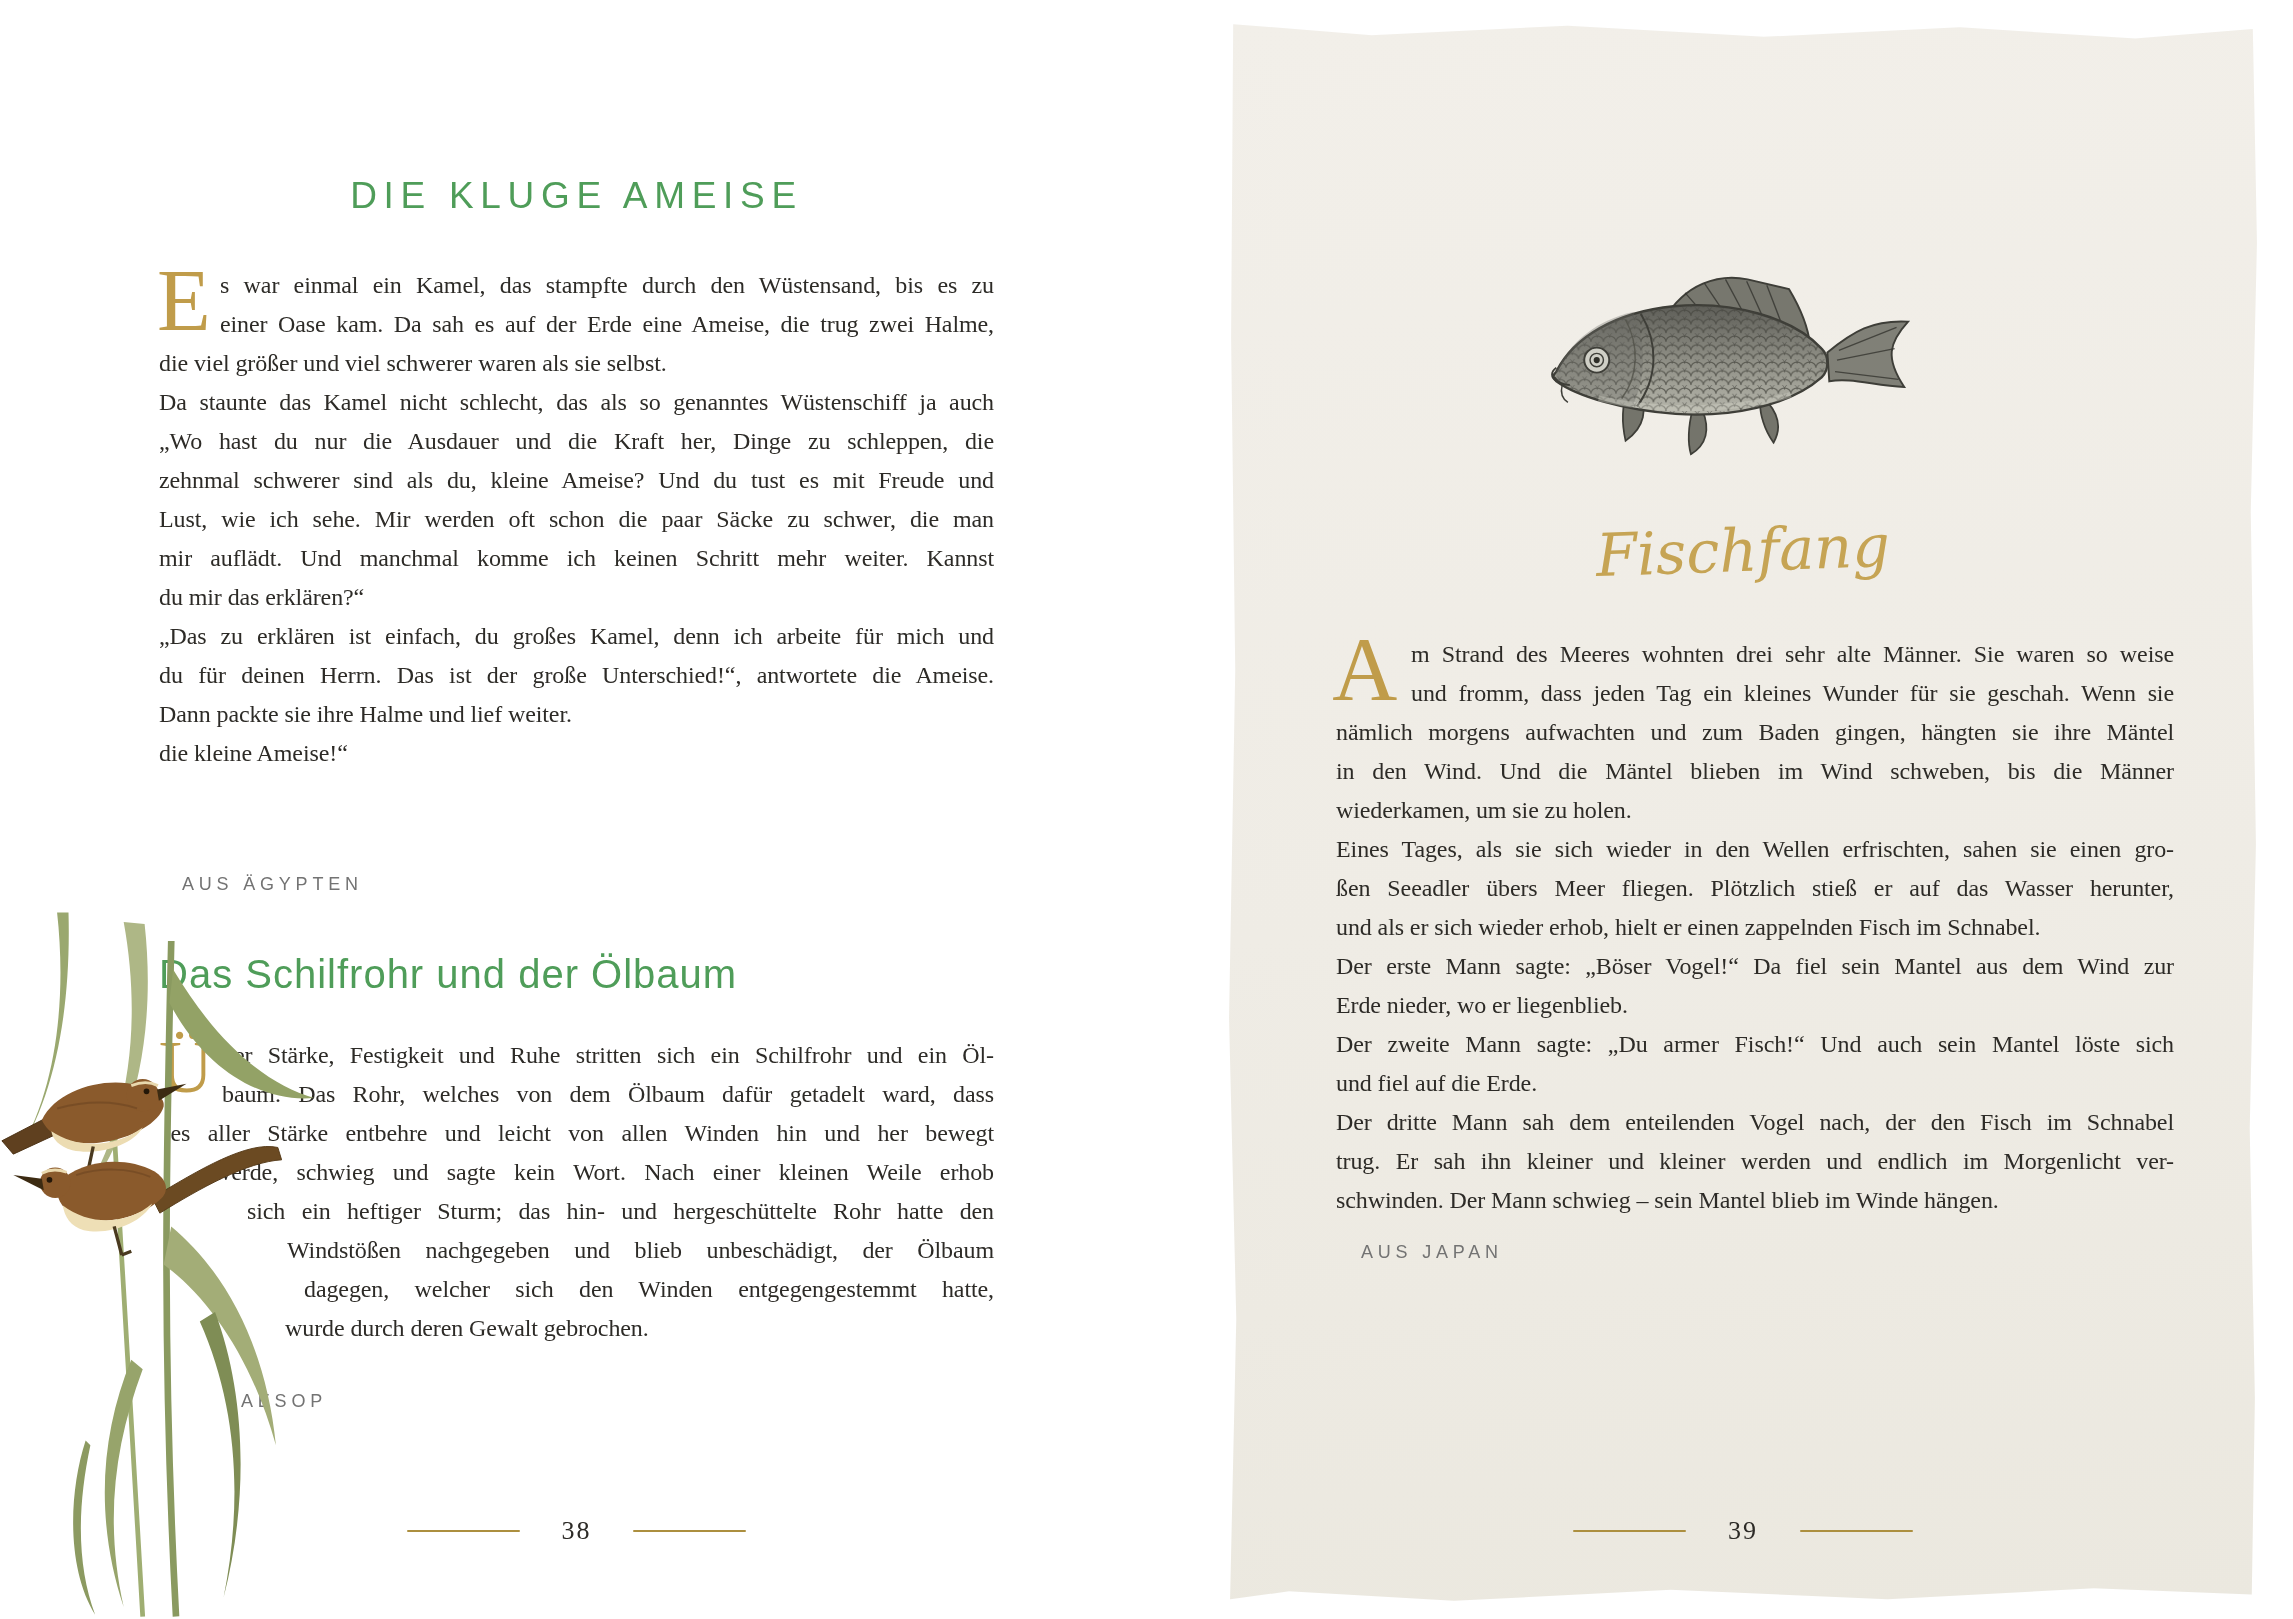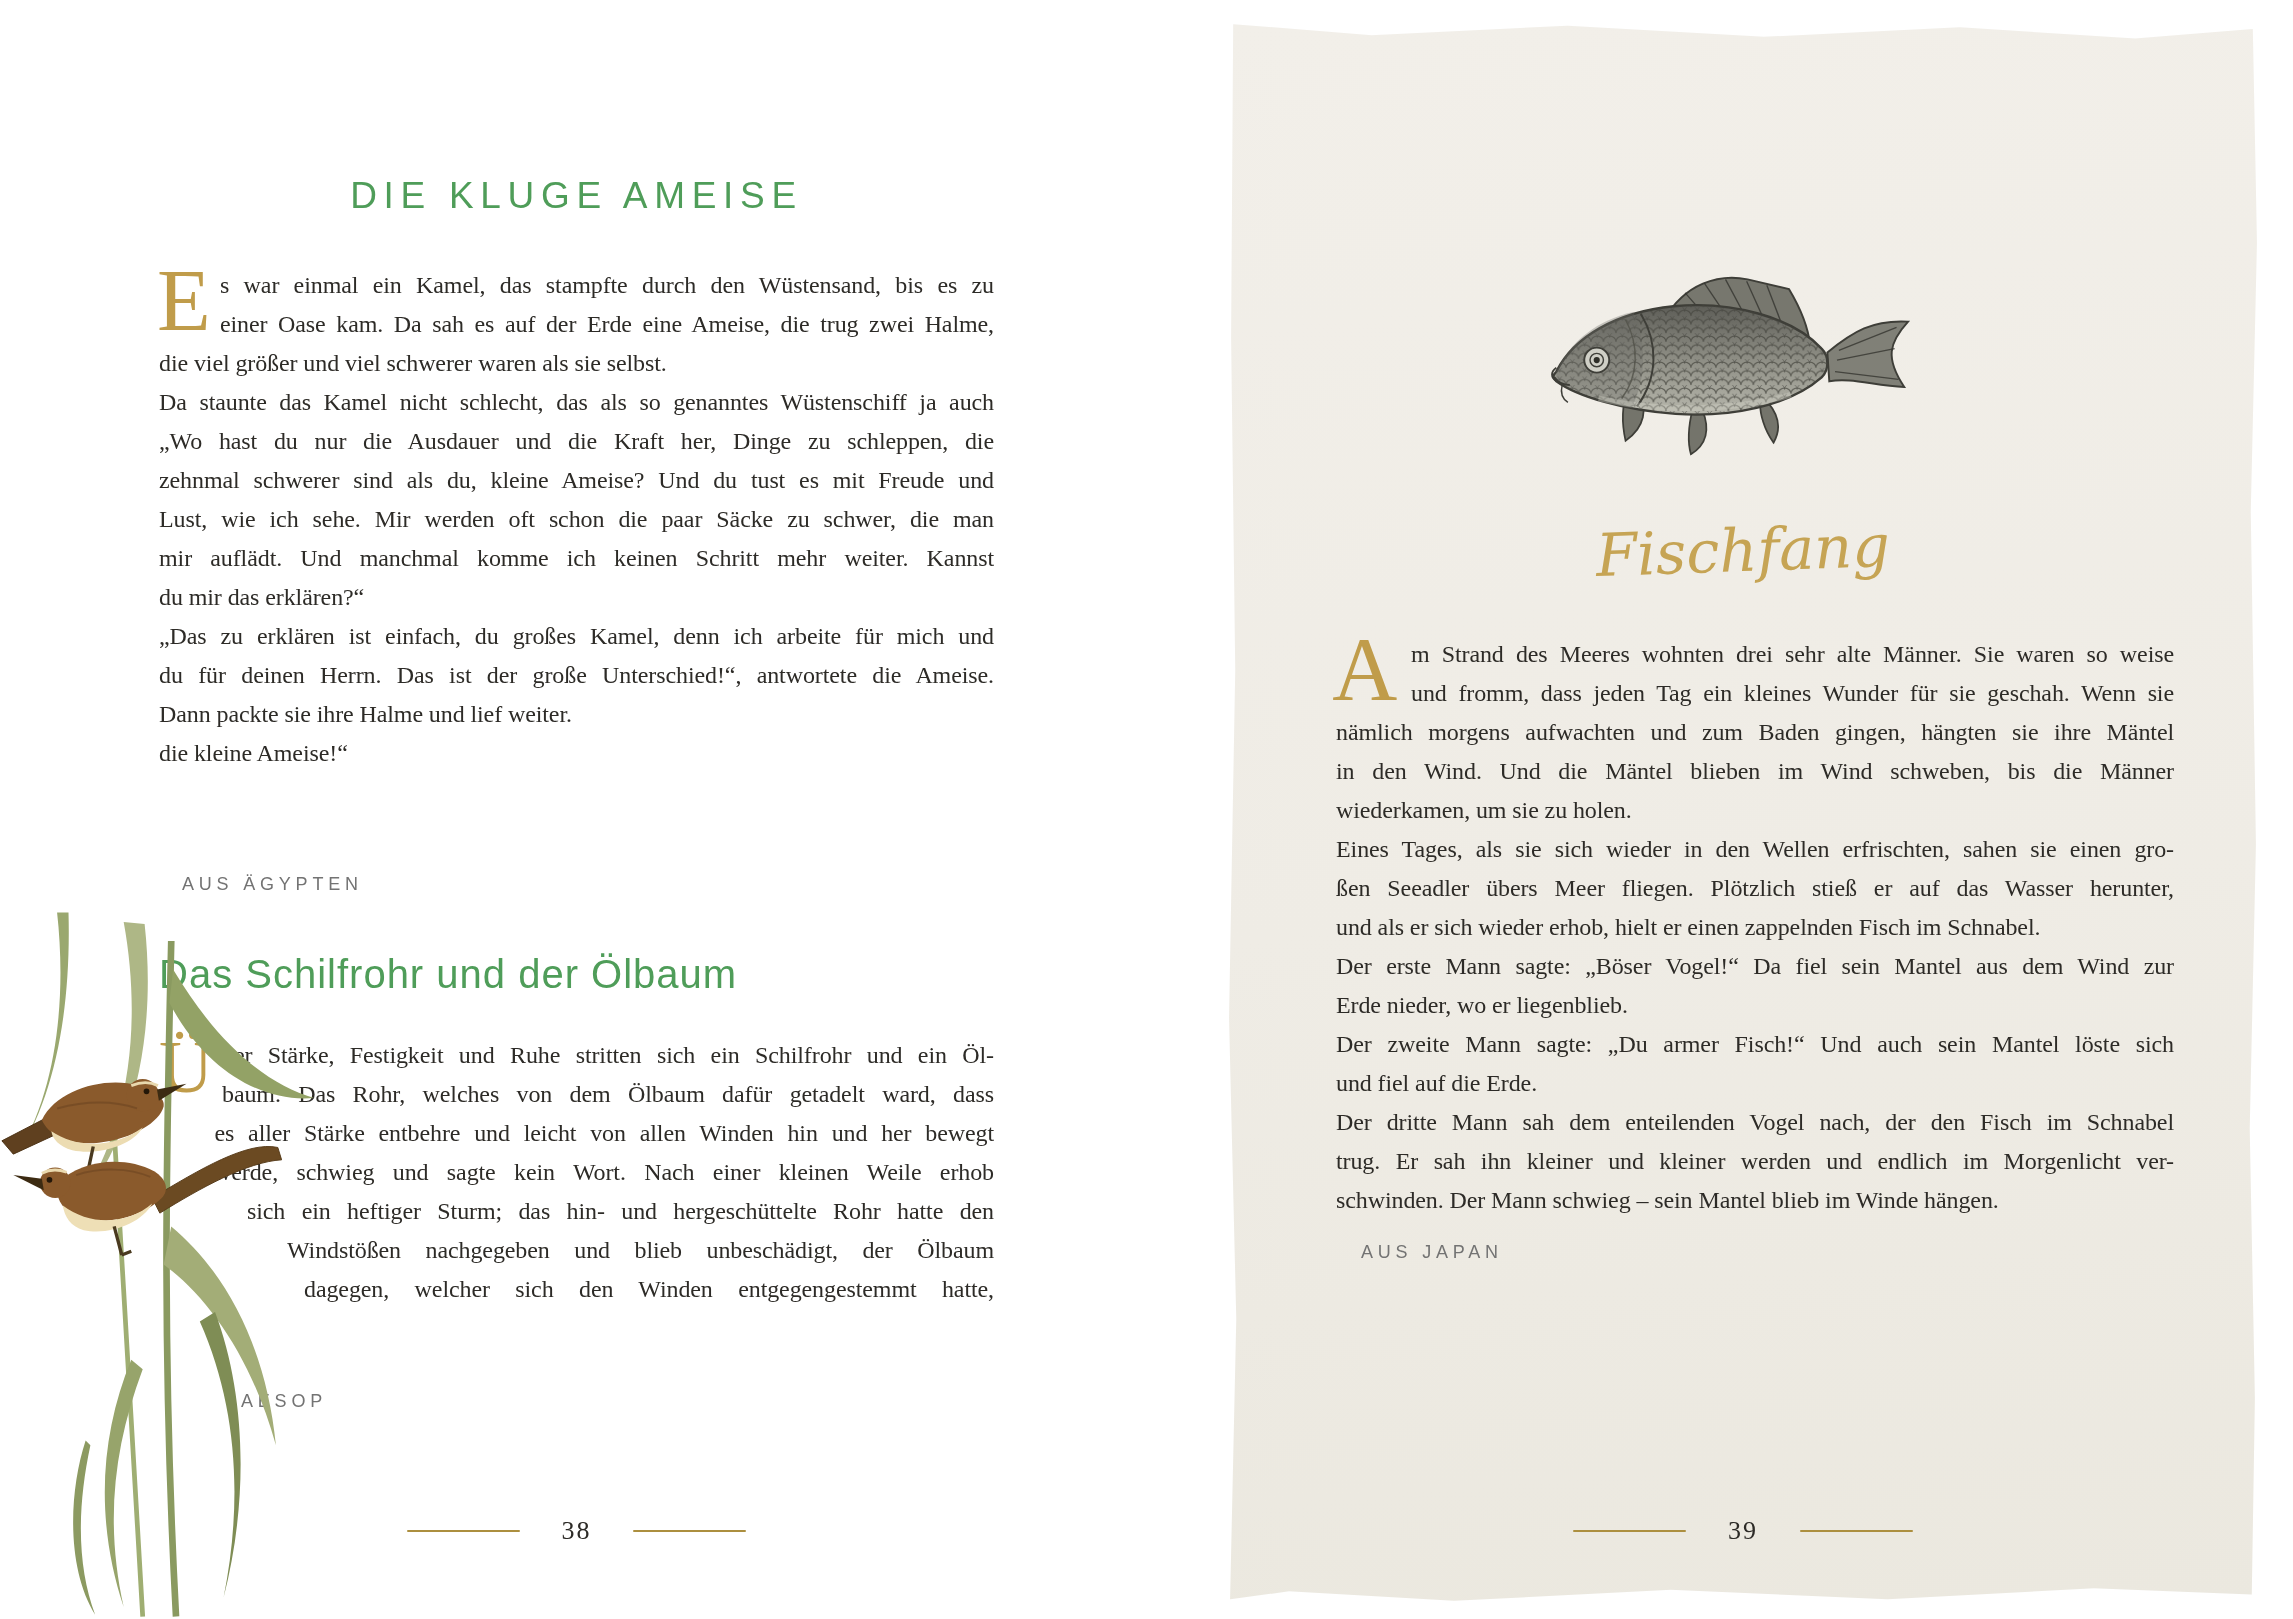--- a/index.html
+++ b/index.html
@@ -32,21 +32,21 @@
   .s2{left:159px;top:1036px;width:835px;}
   .s3{left:1336px;top:635px;width:838px;}
   .tline{font:24px/39px "Liberation Serif",serif;color:#2d2b27;text-align:justify;
          height:39px;overflow:hidden;letter-spacing:-0.1px;}
   .tline.j{text-align-last:justify;}
   
   .s1 div.tline:nth-of-type(-n+2){margin-left:61px;}
   .s3 div.tline:nth-of-type(-n+2){margin-left:75px;}
   
   .s2 div.tline:nth-of-type(-n+2){margin-left:63px;}
-  .s2 div.tline:nth-of-type(3){margin-left:11.5px;padding-left:44px;}
+  .s2 div.tline:nth-of-type(3){margin-left:11.5px;}
   .s2 div.tline:nth-of-type(4){margin-left:55px;}
   .s2 div.tline:nth-of-type(5){margin-left:88px;}
   .s2 div.tline:nth-of-type(6){margin-left:128px;}
   .s2 div.tline:nth-of-type(7){margin-left:145px;}
   .s2 div.tline:nth-of-type(8){margin-left:126px;}
 
   .dropcap{position:absolute;font-family:"Liberation Serif",serif;color:#c09c4a;}
   .dc1{left:-1.9px;top:-5.7px;font-size:88px;line-height:82px;}
   .dc2{left:0;top:-13.4px;font-size:75px;line-height:88px;}
   .dc3{left:-3.8px;top:-5.7px;font-size:90px;line-height:82px;}
@@ -98,20 +98,21 @@
 
   <div class="story s2">
     <span class="dropcap dc2">Ü</span>
   <div class="tline j">ber Stärke, Festigkeit und Ruhe stritten sich ein Schilfrohr und ein Öl-</div>
       <div class="tline j">baum. Das Rohr, welches von dem Ölbaum dafür getadelt ward, dass</div>
       <div class="tline j">es aller Stärke entbehre und leicht von allen Winden hin und her bewegt</div>
       <div class="tline j">werde, schwieg und sagte kein Wort. Nach einer kleinen Weile erhob</div>
       <div class="tline j">sich ein heftiger Sturm; das hin- und hergeschüttelte Rohr hatte den</div>
       <div class="tline j">Windstößen nachgegeben und blieb unbeschädigt, der Ölbaum</div>
       <div class="tline j">dagegen, welcher sich den Winden entgegengestemmt hatte,</div>
+      <div class="tline">wurde durch deren Gewalt gebrochen.</div>
     </div>
 
   <div class="attr attr2">AESOP</div>
 
   <div class="pagenum-row pn1">
     <span class="rule"></span>
     <span class="pagenum">38</span>
     <span class="rule"></span>
   </div>
 

